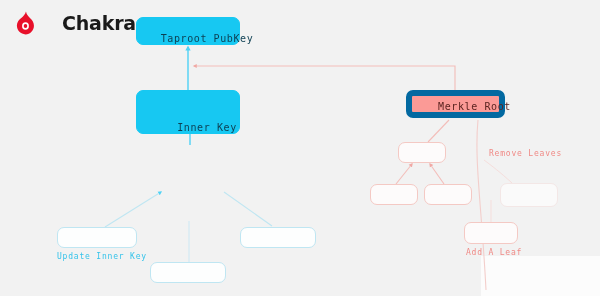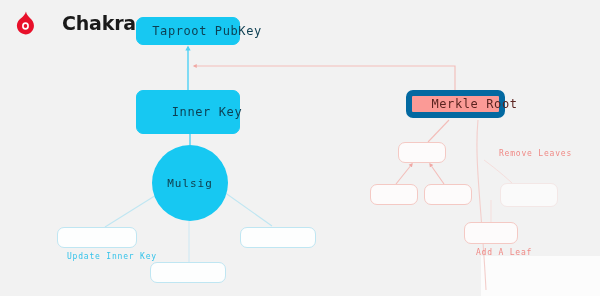--- a/index.html
+++ b/index.html
@@ -42,24 +42,24 @@
     width: 600px; height: 296px;
     z-index: 5;
     pointer-events: none;
   }
 
   
   .node {
     position: absolute;
     box-sizing: border-box;
     display: flex;
-    align-items: center;
+    align-items: flex-end;
     justify-content: center;
     border-radius: 7px;
-    font-size: 12px;
+    font-size: 10px;
     letter-spacing: 0.6px;
     z-index: 20;
     white-space: nowrap;
     padding-left: 38px;
   }
   .node.filled-cyan {
     background: #17c8f2;
     color: #0d3f52;
     border: 1px solid #17c8f2;
   }
@@ -95,21 +95,20 @@
     z-index: 22;
   }
 
   
   .caption {
     position: absolute;
     font-size: 8px;
     letter-spacing: 0.8px;
     z-index: 25;
     white-space: nowrap;
-    margin-left: 10px;
   }
   .caption.cyan { color: #35c3ea; }
   .caption.pink { color: #f08a86; }
 
   
   .panel-faint {
     position: absolute;
     background: #fcfcfc;
     z-index: 1;
   }
@@ -169,23 +168,20 @@
   </div>
 
   <div class="node filled-cyan" style="left:136px; top:90px; width:104px; height:44px;">
     <span>Inner Key</span>
   </div>
 
   <div class="node filled-pink" style="left:406px; top:90px; width:99px; height:28px;">
     <span>Merkle Root</span>
   </div>
 
-  <div class="circle-node" style="left:152px; top:145px; width:76px; height:76px;">
-    <span>Mulsig</span>
-  </div>
 
   <div class="node ghost-cyan" style="left:57px; top:227px; width:80px; height:21px;">
     <span></span>
   </div>
 
   <div class="node ghost-cyan" style="left:240px; top:227px; width:76px; height:21px;">
     <span></span>
   </div>
 
   <div class="node ghost-cyan" style="left:150px; top:262px; width:76px; height:21px;">

